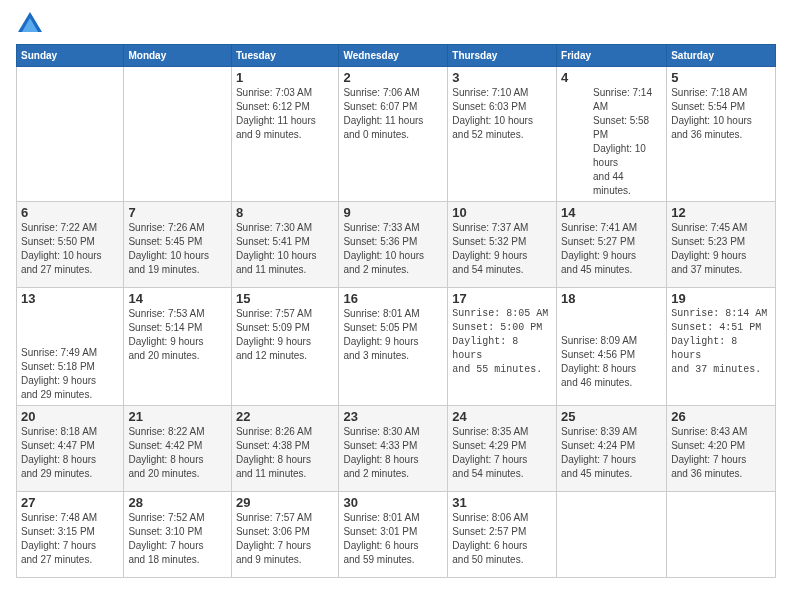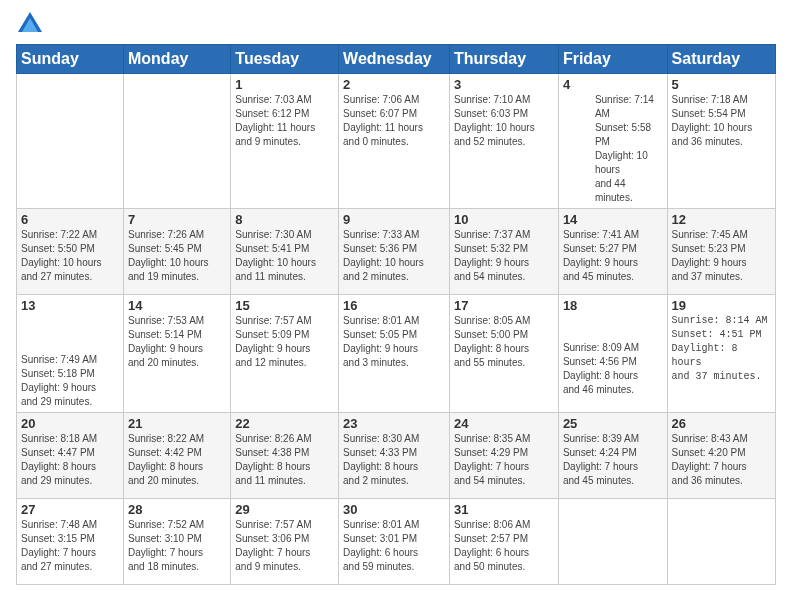--- a/index.html
+++ b/index.html
@@ -59,21 +59,21 @@
       margin-top: 2px;
     }
     .calendar {
       width: 100%;
       border-collapse: collapse;
       border: 1px solid #ccc;
     }
     .calendar th {
       background-color: #2a6db5;
       color: white;
-      font-size: 16px;
+      font-size: 10px;
       font-weight: bold;
       padding: 5px 4px;
       text-align: left;
       border: 1px solid #2060a0;
     }
     .calendar td {
       vertical-align: top;
       border: 1px solid #ccc;
       padding: 3px 4px;
       width: 113px;
@@ -247,21 +247,21 @@
           </td>
           <td>
             <span class="day-number">16</span>
             <div class="day-info" style="white-space: pre-line;">Sunrise: 8:01 AM
 Sunset: 5:05 PM
 Daylight: 9 hours
 and 3 minutes.</div>
           </td>
           <td>
             <span class="day-number">17</span>
-            <div class="day-info" style="white-space: pre-line;">Sunrise: 8:05 AM
+            <div class="day-info" style="white-space: pre-line; font-family: Liberation Mono, monospace;">Sunrise: 8:05 AM
 Sunset: 5:00 PM
 Daylight: 8 hours
 and 55 minutes.</div>
           </td>
           <td>
             <span class="day-number">18</span>
             <div class="day-info" style="white-space: pre-line; margin-top: 28px;">Sunrise: 8:09 AM
 Sunset: 4:56 PM
 Daylight: 8 hours
 and 46 minutes.</div>

